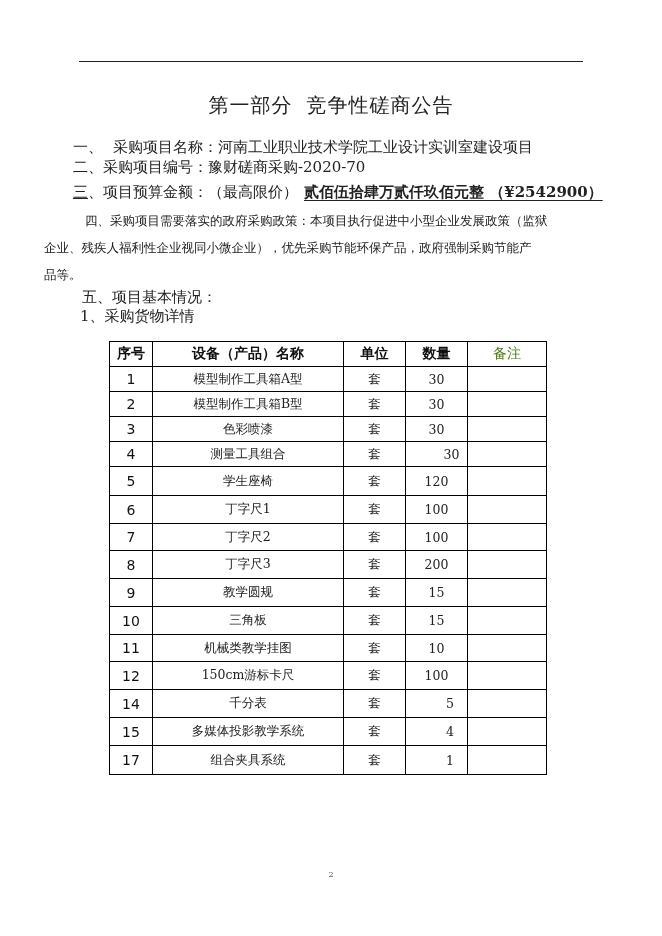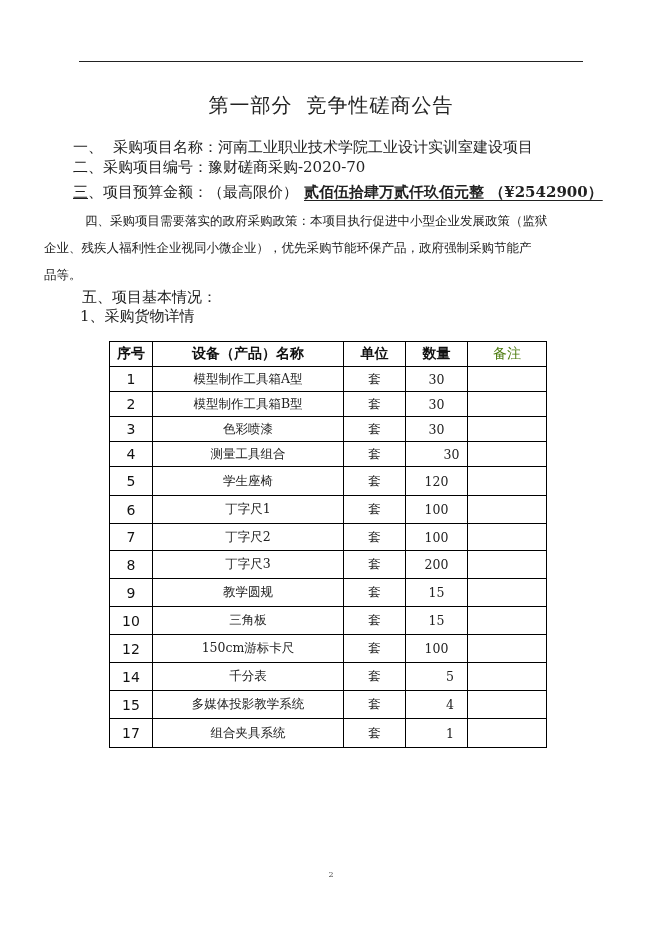--- a/index.html
+++ b/index.html
@@ -226,20 +226,27 @@
       <td class="qty">15</td>
       <td></td>
     </tr>
     <tr style="height:28px">
       <td class="idx">10</td>
       <td>三角板</td>
       <td>套</td>
       <td class="qty">15</td>
       <td></td>
     </tr>
+    <tr style="height:27px">
+      <td class="idx">11</td>
+      <td>机械类教学挂图</td>
+      <td>套</td>
+      <td class="qty">10</td>
+      <td></td>
+    </tr>
     <tr style="height:28px">
       <td class="idx">12</td>
       <td>150cm游标卡尺</td>
       <td>套</td>
       <td class="qty">100</td>
       <td></td>
     </tr>
     <tr style="height:28px">
       <td class="idx">14</td>
       <td>千分表</td>

